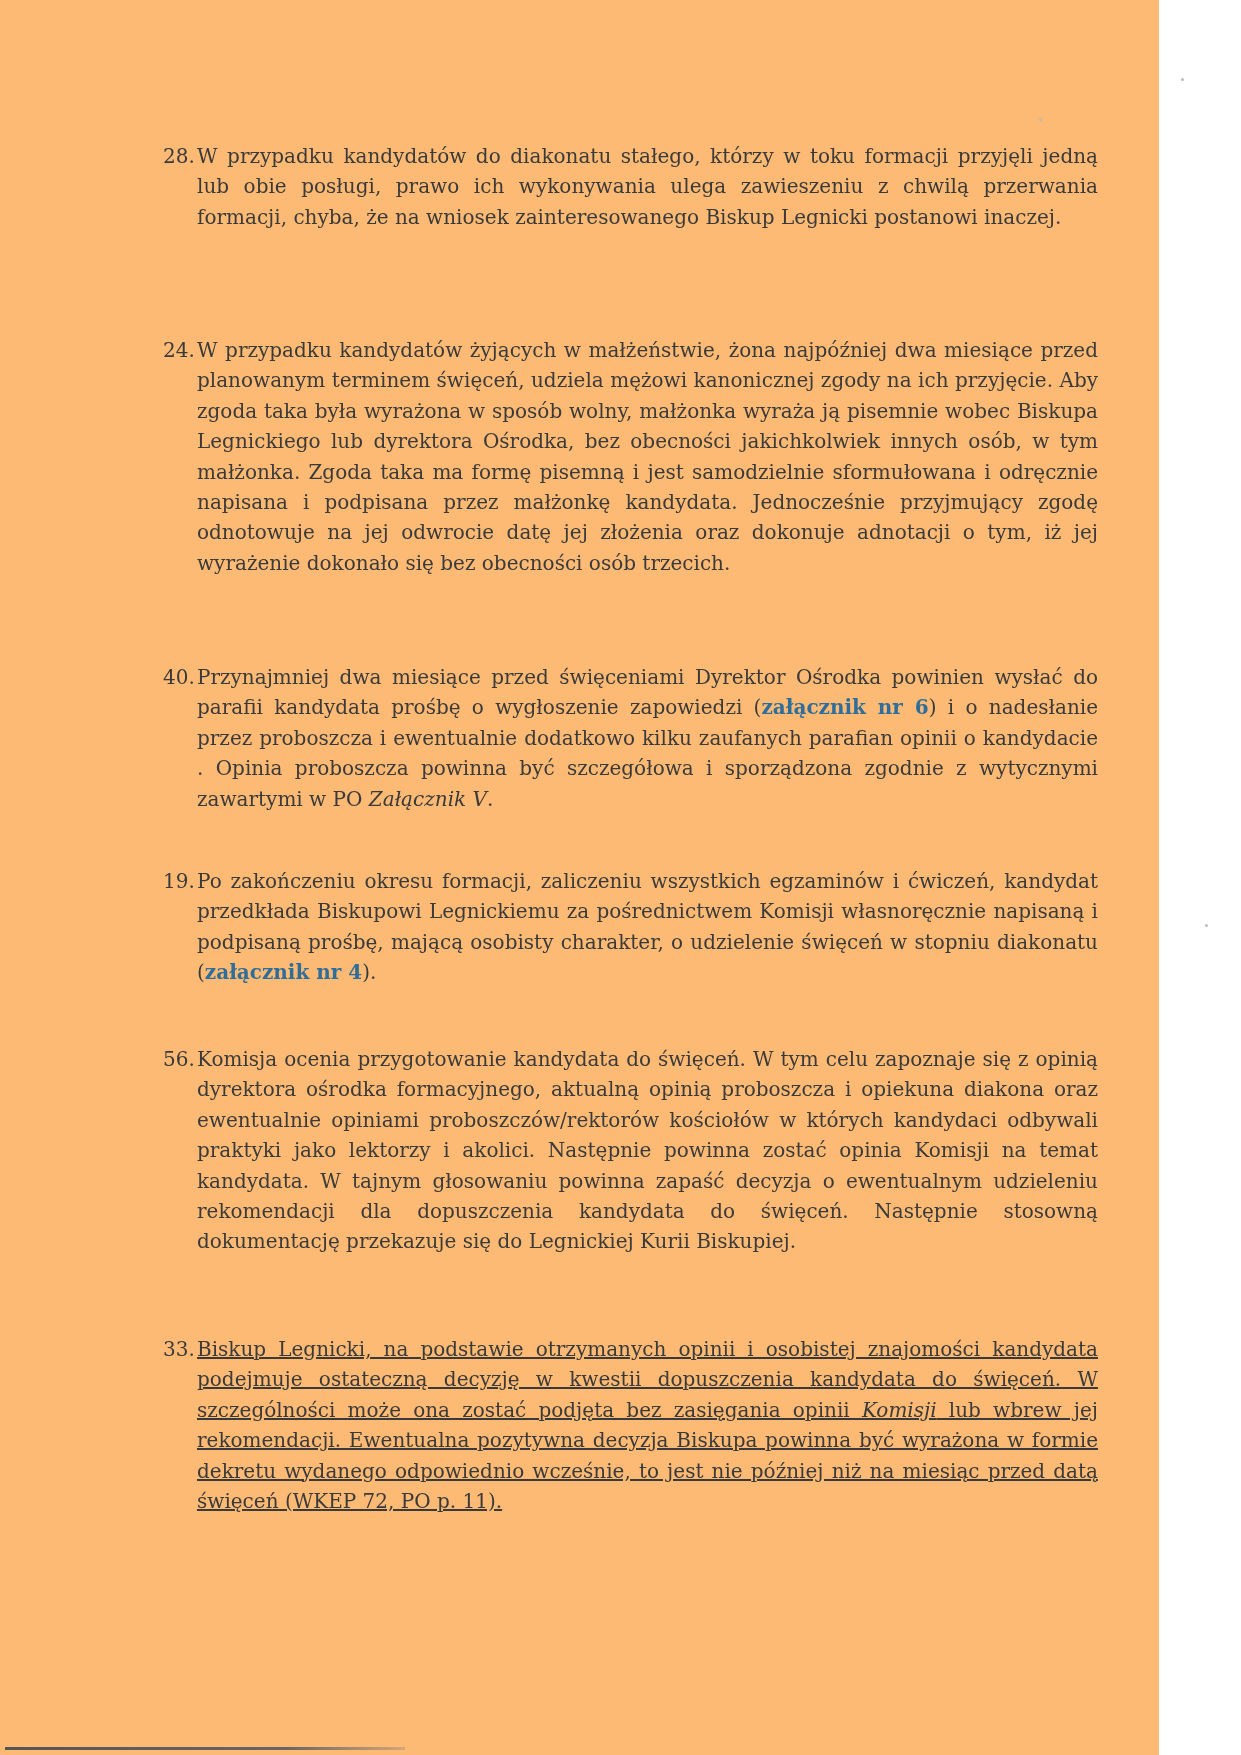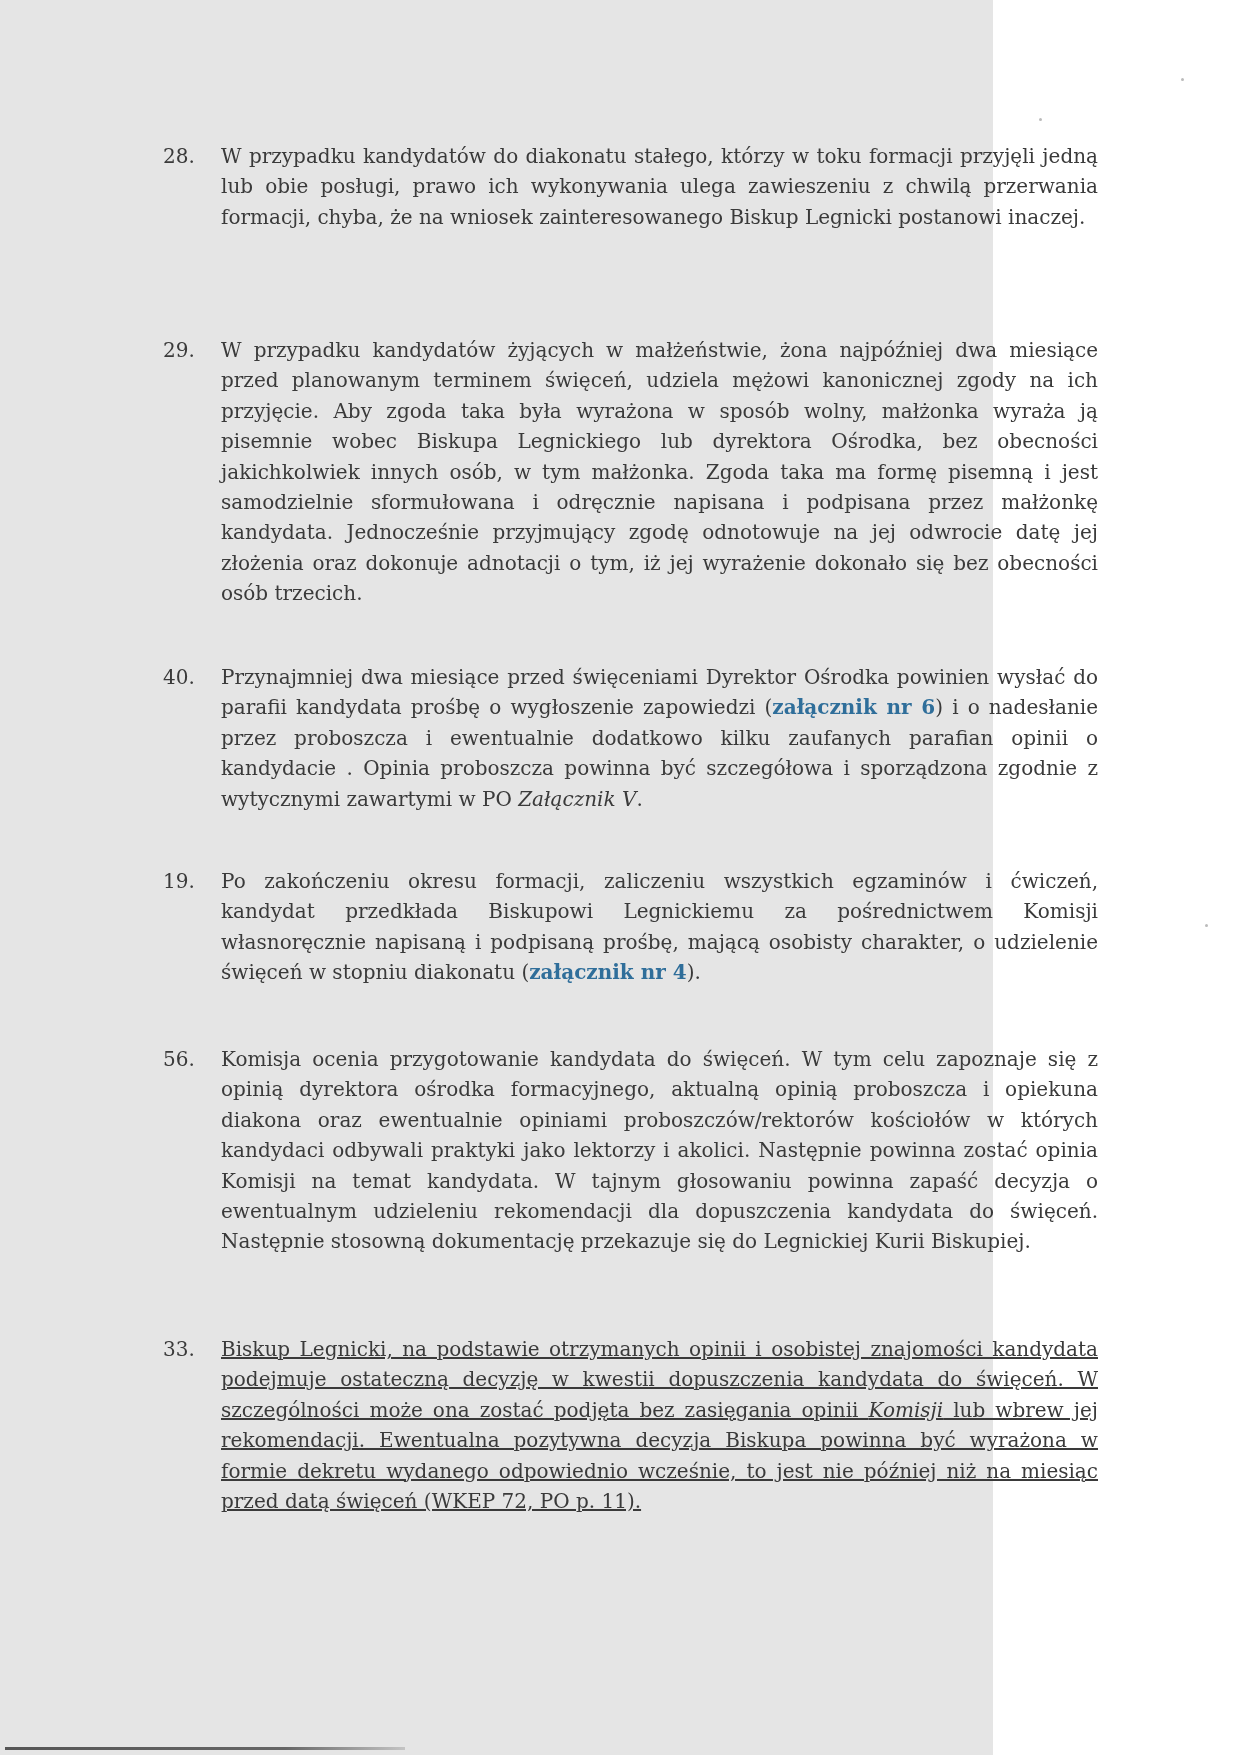--- a/index.html
+++ b/index.html
@@ -1,49 +1,49 @@
 <!DOCTYPE html>
 <html><head>
 <meta charset="utf-8">
 <style>
   html, body { margin: 0; padding: 0; background: #ffffff; }
   body { width: 1241px; height: 1755px; position: relative; overflow: hidden; }
   .page {
-    position: absolute; left: 0; top: 0; width: 993px; height: 1755px;
-    background: #e5e5e5;
+    position: absolute; left: 0; top: 0; width: 1159px; height: 1755px;
+    background: #fdba74;
     font-family: "DejaVu Serif", "Liberation Serif", serif;
     color: #3a3a3a;
   }
   .item {
     position: absolute; left: 163px; width: 935px;
     font-size: 20px; line-height: 30.4px;
     text-align: justify;
   }
   .item .num { position: absolute; left: 0; top: 0; }
-  .item .body { margin-left: 58px; text-align: justify; text-align-last: left; }
+  .item .body { margin-left: 34px; text-align: justify; text-align-last: left; }
   .link { color: #2f6e9a; font-weight: bold; }
   .it { font-style: italic; }
   .scan-line {
     position: absolute; left: 5px; top: 1747px; width: 400px; height: 3px;
     background: linear-gradient(to right, #555 0%, #666 70%, rgba(120,120,120,0.3) 100%);
   }
   .scan-dot { position: absolute; width: 3px; height: 3px; background: #bbb; border-radius: 50%; }
 </style>
 </head>
 <body>
 
 <div class="page">
 
   <div class="item" style="top:141px;">
     <span class="num">28.</span>
     <div class="body">W przypadku kandydatów do diakonatu stałego, którzy w toku formacji przyjęli jedną lub obie posługi, prawo ich wykonywania ulega zawieszeniu z chwilą przerwania formacji, chyba, że na wniosek zainteresowanego Biskup Legnicki postanowi inaczej.</div>
   </div>
 
   <div class="item" style="top:335px;">
-    <span class="num">29.</span>
+    <span class="num">24.</span>
     <div class="body">W przypadku kandydatów żyjących w małżeństwie, żona najpóźniej dwa miesiące przed planowanym terminem święceń, udziela mężowi kanonicznej zgody na ich przyjęcie. Aby zgoda taka była wyrażona w sposób wolny, małżonka wyraża ją pisemnie wobec Biskupa Legnickiego lub dyrektora Ośrodka, bez obecności jakichkolwiek innych osób, w tym małżonka. Zgoda taka ma formę pisemną i jest samodzielnie sformułowana i odręcznie napisana i podpisana przez małżonkę kandydata. Jednocześnie przyjmujący zgodę odnotowuje na jej odwrocie datę jej złożenia oraz dokonuje adnotacji o tym, iż jej wyrażenie dokonało się bez obecności osób trzecich.</div>
   </div>
 
   <div class="item" style="top:662px;">
     <span class="num">40.</span>
     <div class="body"><span>Przynajmniej dwa miesiące przed święceniami Dyrektor Ośrodka powinien wysłać do parafii kandydata prośbę o wygłoszenie zapowiedzi (</span><span class="link">załącznik nr 6</span><span>) i o nadesłanie przez proboszcza i ewentualnie dodatkowo kilku zaufanych parafian opinii o kandydacie . Opinia proboszcza powinna być szczegółowa i sporządzona zgodnie z wytycznymi zawartymi w PO </span><span class="it">Załącznik V</span><span>.</span></div>
   </div>
 
   <div class="item" style="top:866px;">
     <span class="num">19.</span>

